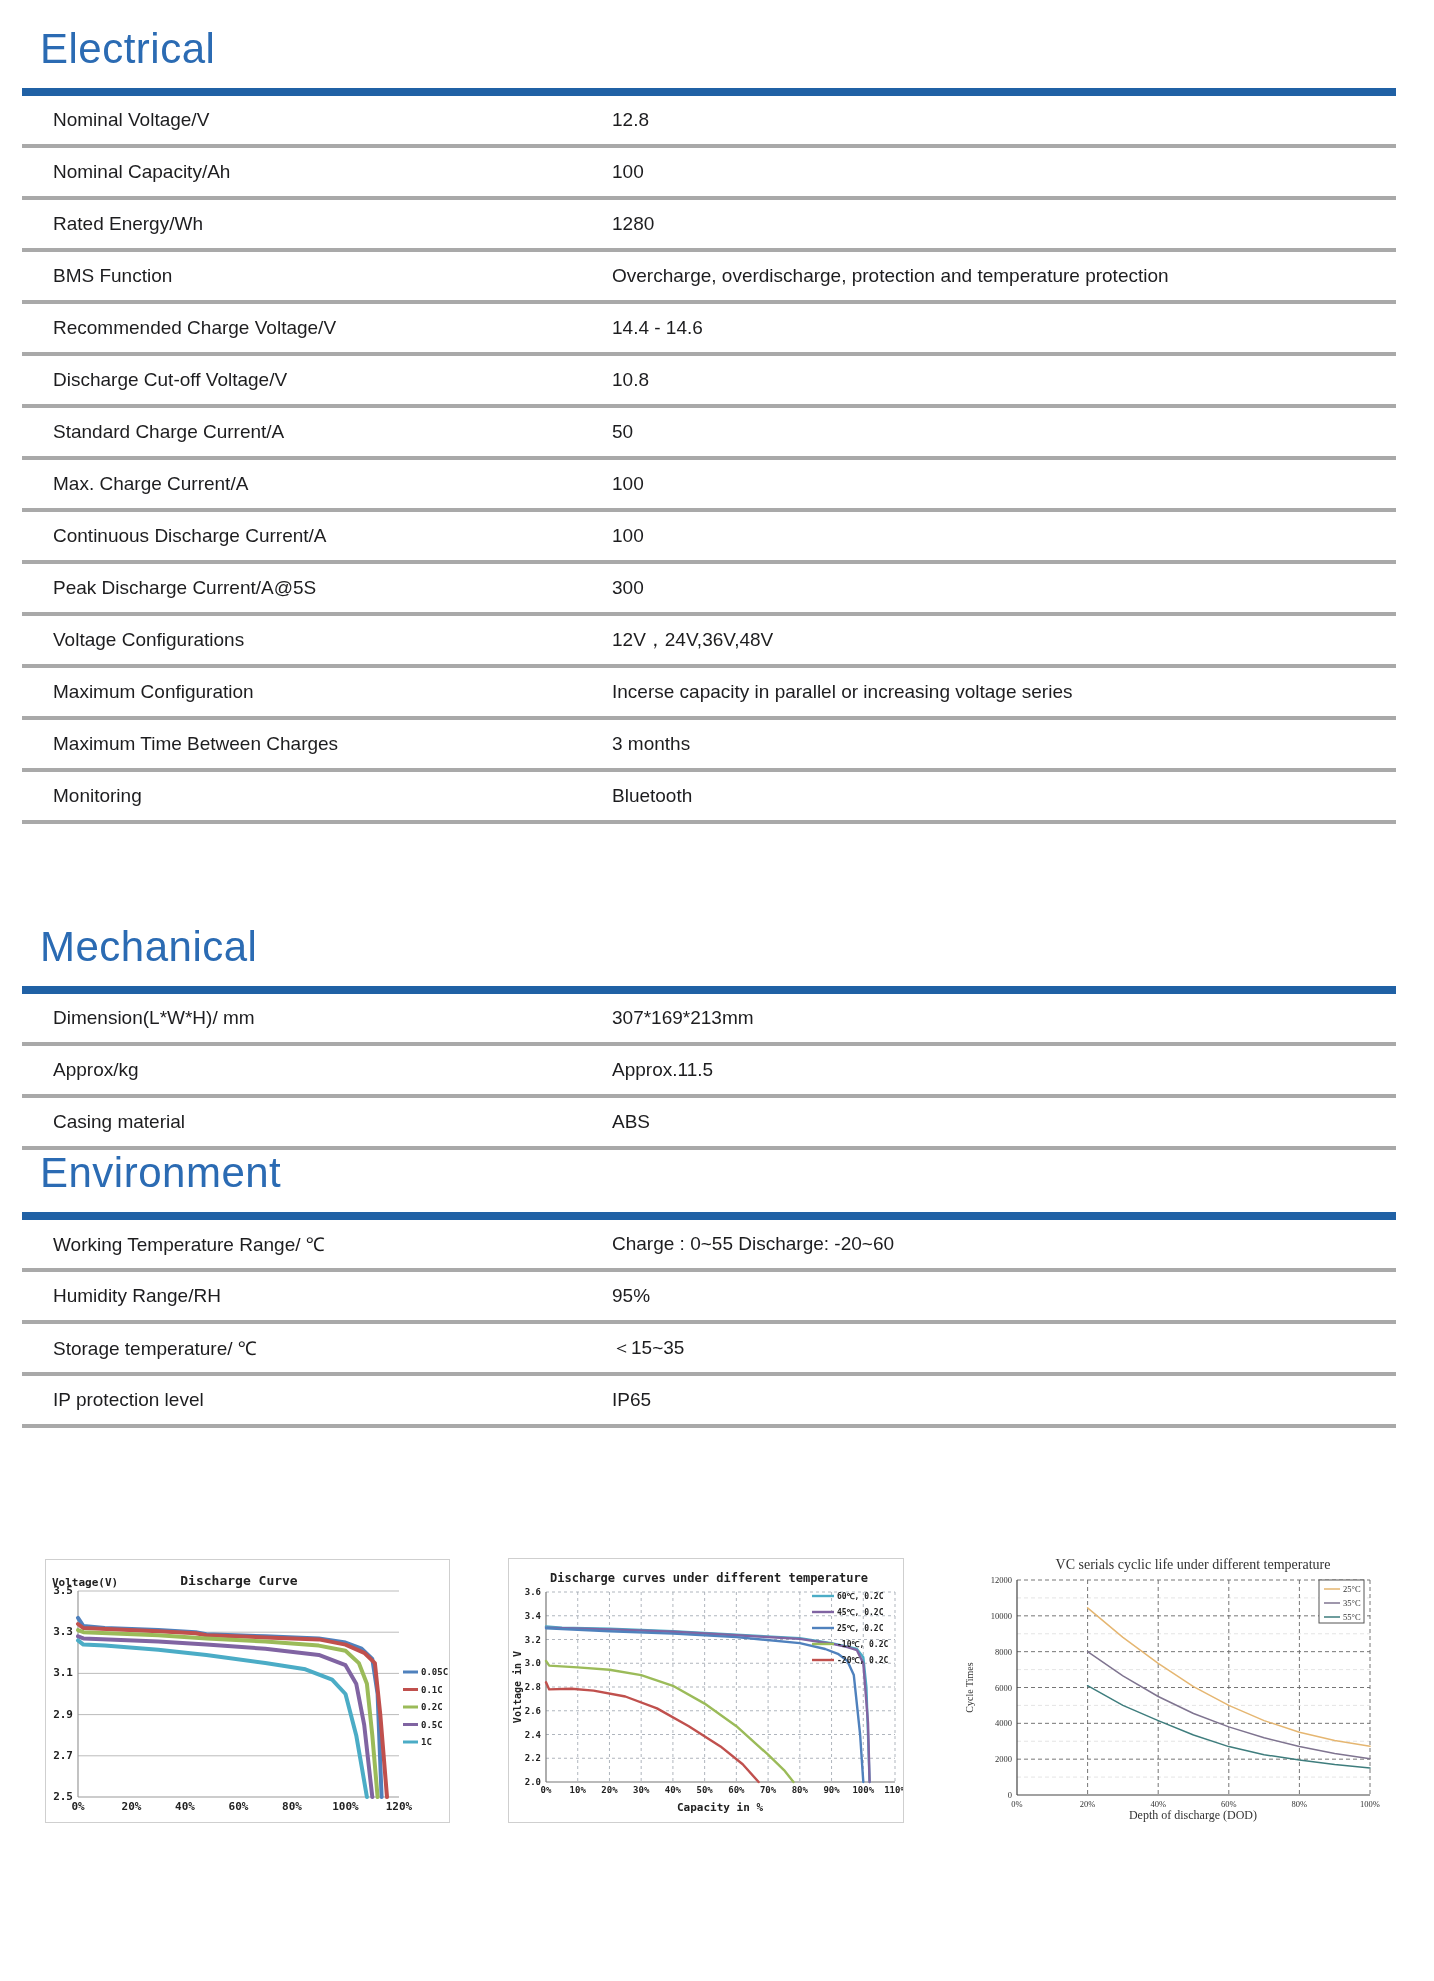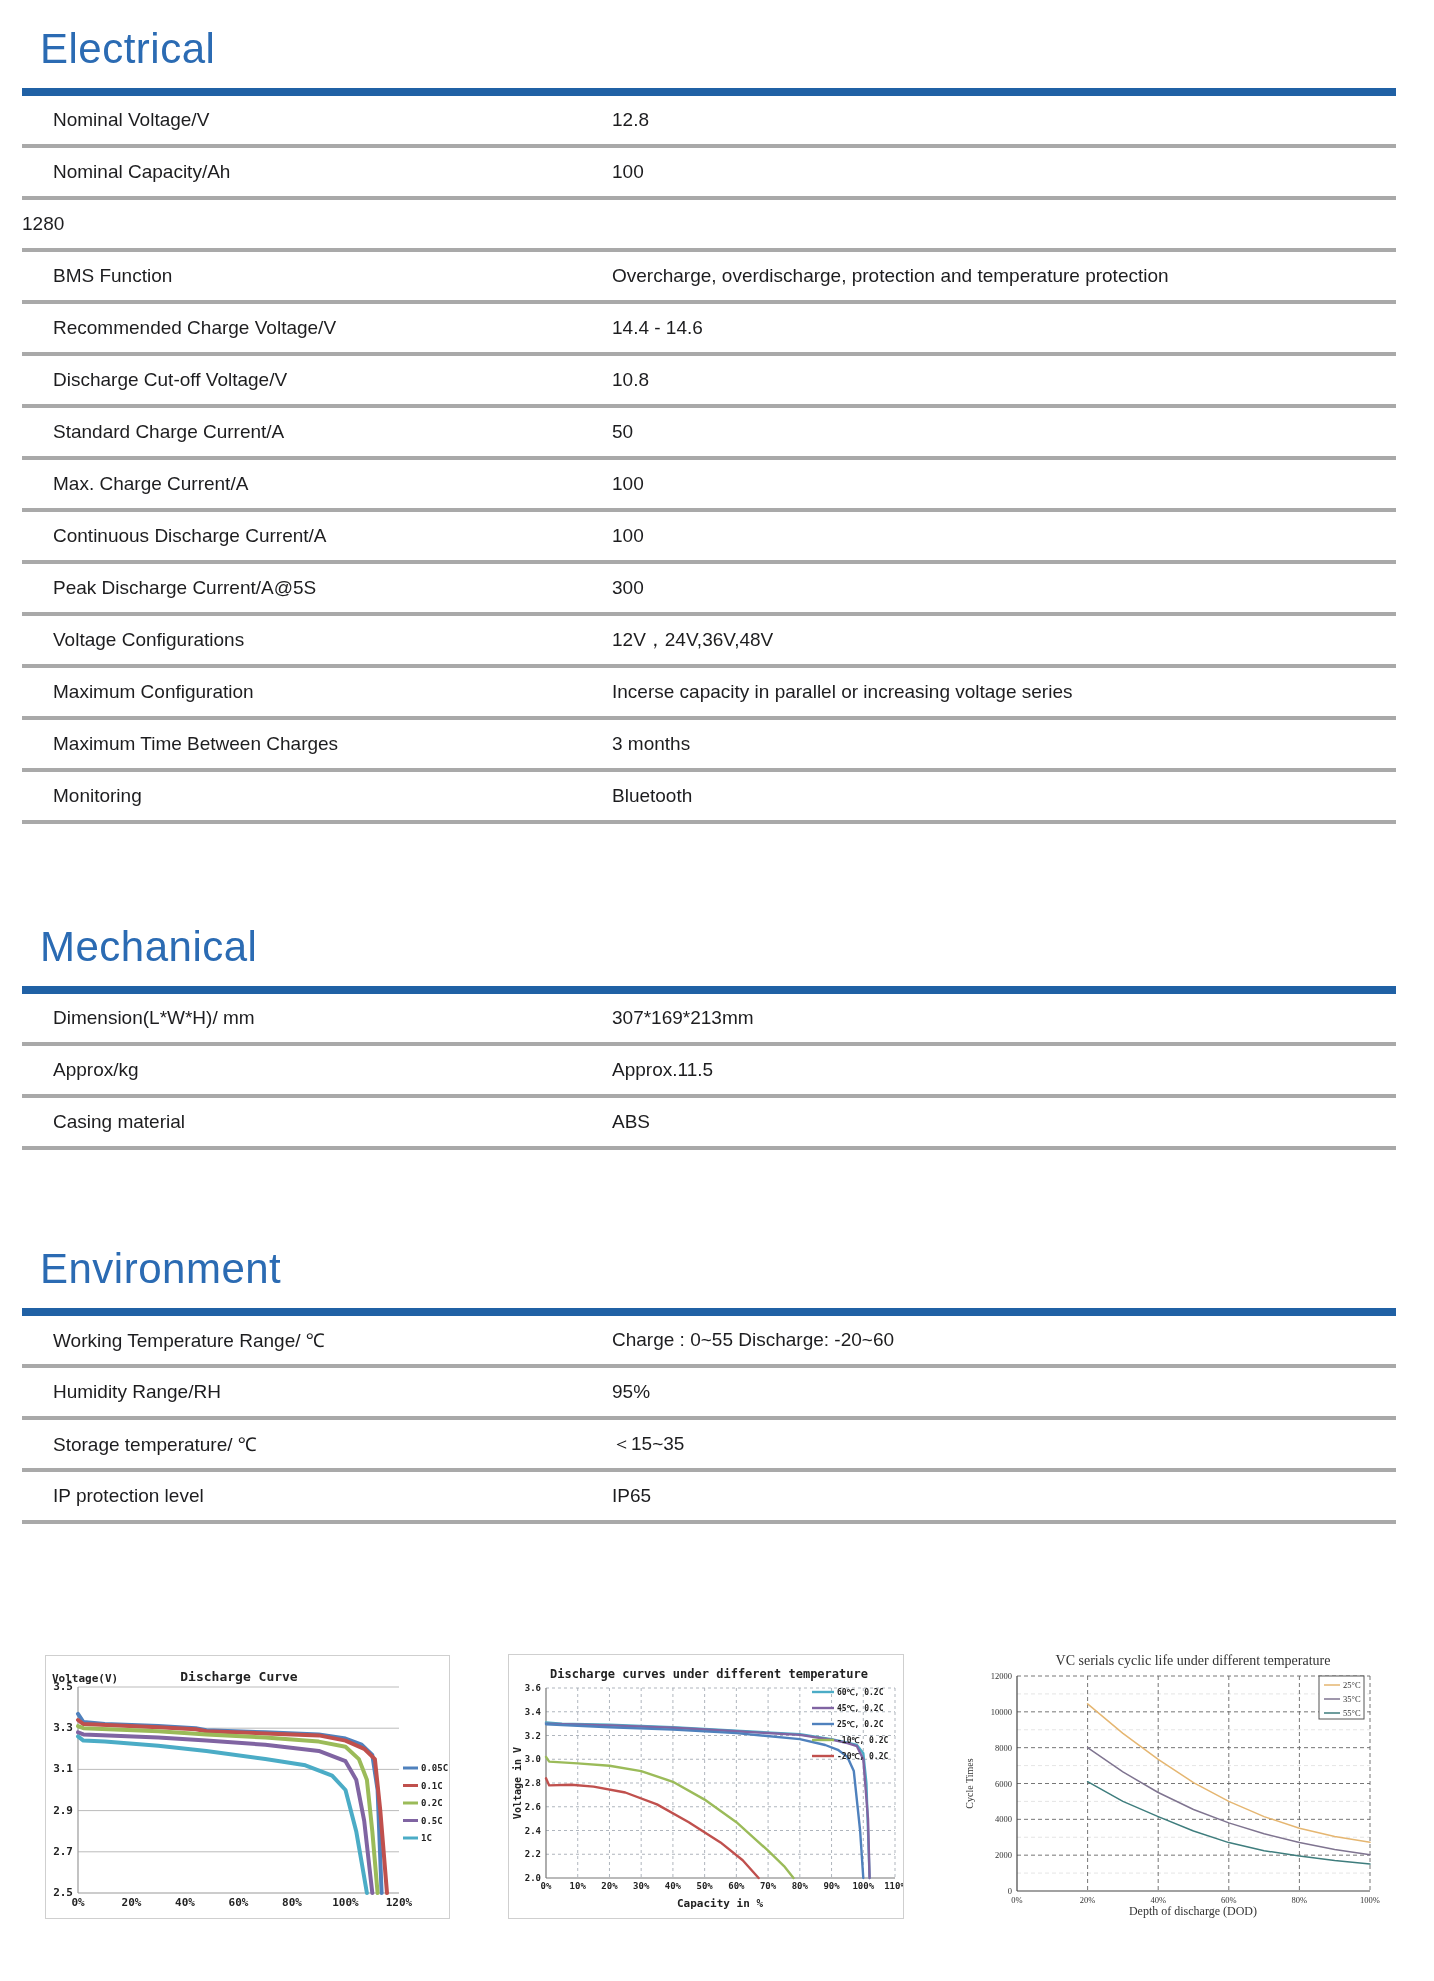--- a/index.html
+++ b/index.html
@@ -2,21 +2,21 @@
 <html style="--heading: #2b6bb3; --bar: #2061a5; --sep: #a9a9a9;"><head>
 <meta charset="utf-8">
 <style>
   html,body{margin:0;padding:0;background:#fff;}
   body{width:1434px;min-height:1981px;position:relative;
        font-family:"Liberation Sans",sans-serif;color:#1d1d1f;}
   .section-title{font-weight:400;font-size:42px;line-height:46px;
        color:var(--heading,#2b6bb3);margin:0 0 0 40px;letter-spacing:.5px;}
   #sec-electrical{padding-top:26px;border-radius:18px;}
   #sec-mechanical .section-title{margin-top:100px;}
-  #sec-environment .section-title{margin-top:96px;}
+  #sec-environment .section-title{}
   .spec-table{margin:16px 38px 0 22px;border-top:8px solid var(--bar,#2061a5);}
   .spec-row{display:flex;align-items:center;height:48px;
        border-bottom:4px solid var(--sep,#a9a9a9);font-size:19px;}
   .spec-row .label{width:590px;padding-left:31px;box-sizing:border-box;flex:none;}
   .spec-row .value{flex:1;padding-right:10px;}
   .charts{position:relative;height:405px;margin-top:0;}
   .chart{position:absolute;background:#fff;}
   .chart.boxed{border:1px solid #cfcfcf;}
   #chart1{left:45px;top:131px;}
   #chart2{left:508px;top:130px;}
@@ -32,20 +32,21 @@
     <div class="spec-table">
       <div class="spec-row">
           <div class="label">Nominal Voltage/V</div>
           <div class="value">12.8</div>
         </div>
       <div class="spec-row">
           <div class="label">Nominal Capacity/Ah</div>
           <div class="value">100</div>
         </div>
       <div class="spec-row">
+          <div class="label">Rated Energy/Wh</div>
           <div class="value">1280</div>
         </div>
       <div class="spec-row">
           <div class="label">BMS Function</div>
           <div class="value">Overcharge, overdischarge, protection and temperature protection</div>
         </div>
       <div class="spec-row">
           <div class="label">Recommended Charge Voltage/V</div>
           <div class="value">14.4 - 14.6</div>
         </div>

